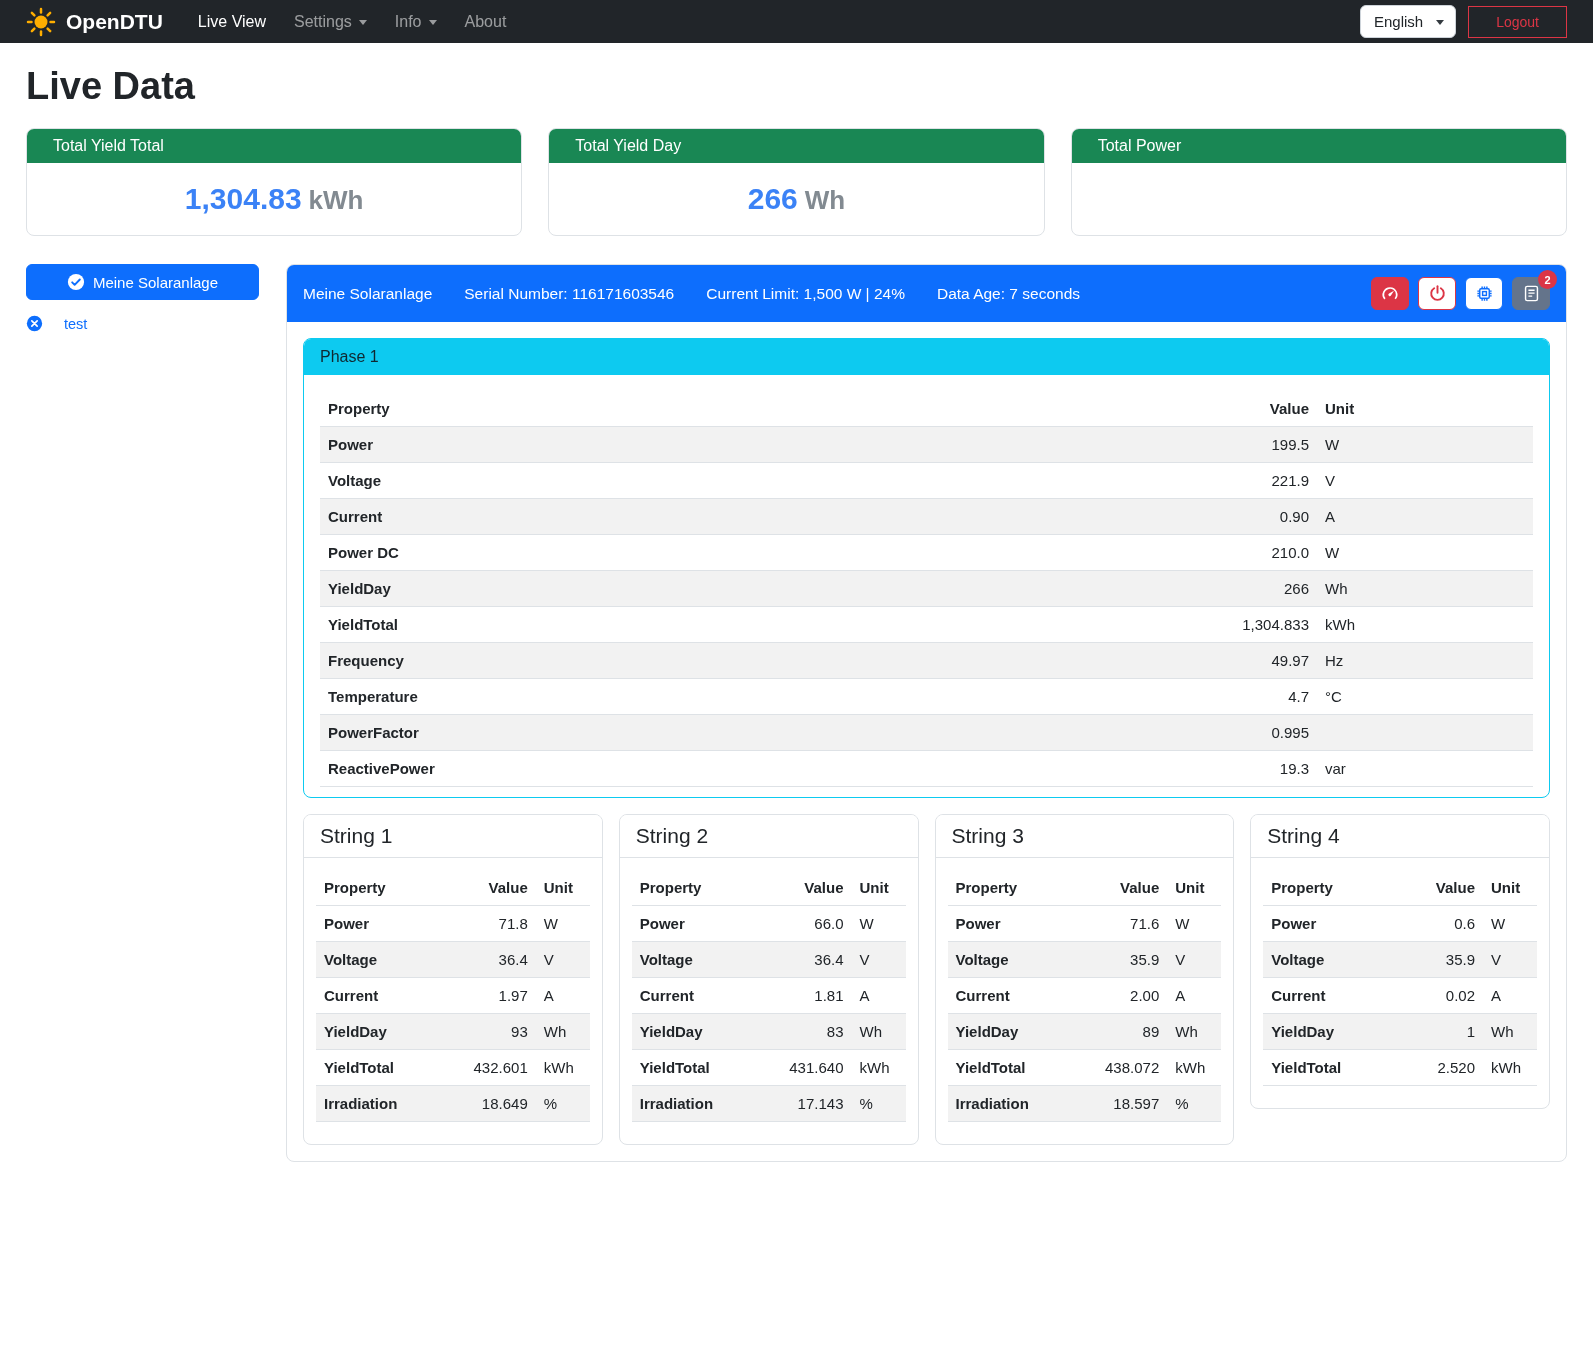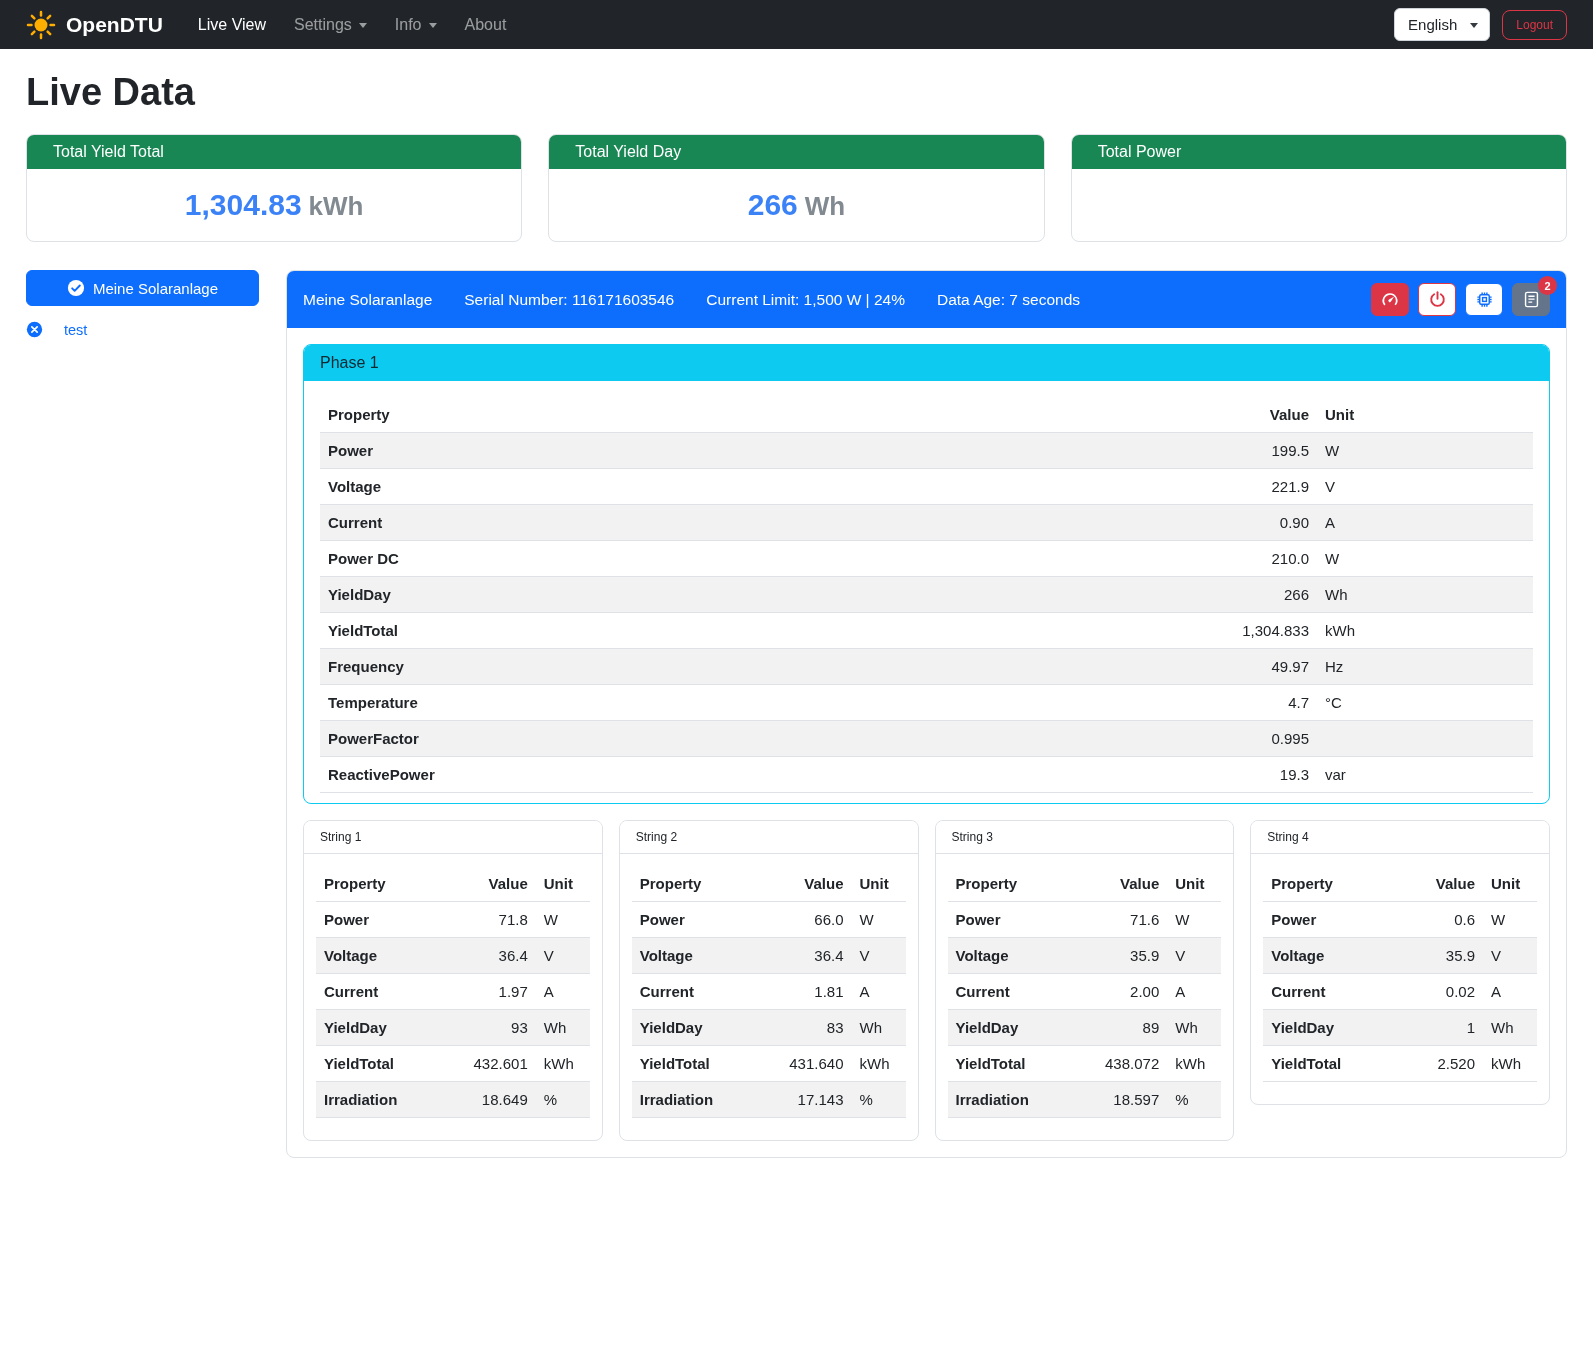--- a/index.html
+++ b/index.html
@@ -3,29 +3,29 @@
 <meta charset="utf-8">
 <style>
   * { box-sizing: border-box; margin: 0; padding: 0; }
   html,body { background:#fff; }
   body {
     font-family: "Liberation Sans", "DejaVu Sans", sans-serif;
     color:#212529; font-size:16px; width:1593px;
   }
 
   
-  .navbar { background:#212529; height:49px; display:flex; align-items:center; padding:0 26px; }
+  .navbar { background:#212529; height:43px; display:flex; align-items:center; padding:0 26px; }
   .brand { display:flex; align-items:center; gap:10px; color:#fff; font-size:21px; font-weight:700; margin-right:22px; cursor:pointer; }
   .nav-links { display:flex; align-items:center; gap:2px; flex:1; }
   .nav-link { color:rgba(255,255,255,.55); padding:8px 13px; font-size:16px; cursor:pointer; display:flex; align-items:center; gap:7px; text-decoration:none; }
   .nav-link.active { color:#fff; }
   .caret { width:0; height:0; border-left:4.5px solid transparent; border-right:4.5px solid transparent; border-top:5px solid currentColor; margin-top:2px; }
   .lang-select { background:#fff; border:1px solid #ced4da; border-radius:6px; padding:7px 32px 7px 13px; font-size:15px; color:#212529; position:relative; cursor:pointer; margin-right:12px; }
   .lang-select .caret { position:absolute; right:11px; top:50%; margin-top:-2px; border-top-color:#343a40; }
-  .logout-btn { border:1px solid #dc3545; color:#dc3545; background:transparent; border-radius:8px; padding:7px 13px; font-size:12px; cursor:pointer; font-family:inherit; }
+  .logout-btn { border:1px solid #dc3545; color:#dc3545; background:transparent; border-radius:0; padding:7px 27px; font-size:14px; cursor:pointer; font-family:inherit; }
 
   
   .container { padding:8px 26px 24px; }
   .page-title { font-size:38px; font-weight:700; margin:14px 0 20px; color:#212529; }
 
   .summary-row { display:flex; gap:26px; margin-bottom:28px; }
   .summary-card { flex:1; border:1px solid #dee2e6; border-radius:8px; overflow:hidden; background:#fff; }
   .summary-card-header { background:#198754; color:#fff; padding:8px 26px; font-size:16px; }
   .summary-card-body { padding:19px 16px; text-align:center; }
   .summary-value { font-size:30px; font-weight:700; color:#3b82f6; }
@@ -64,21 +64,21 @@
   .prop-cell { font-weight:700; }
   .value-cell { text-align:right; }
   tr.striped { background:rgba(0,0,0,.05); }
   .phase-table .unit-col, .phase-table .unit-cell { width:216px; }
   .string-table .unit-col, .string-table .unit-cell { width:54px; }
   .string-table .value-col, .string-table .value-cell { width:86px; }
 
   
   .strings-row { display:flex; gap:16px; align-items:flex-start; }
   .string-card { flex:1; border:1px solid #dee2e6; border-radius:8px; background:#fff; overflow:hidden; }
-  .string-header { padding:9px 16px; border-bottom:1px solid #dee2e6; font-size:12px; background:#fff; color:#212529; }
+  .string-header { padding:9px 16px; border-bottom:1px solid #dee2e6; font-size:21px; background:#fff; color:#212529; }
   .string-body { padding:12px 12px 22px; }
 
   svg { display:block; }
 </style>
 </head>
 <body>
 
 <nav class="navbar">
   <div class="brand">
     <span>

